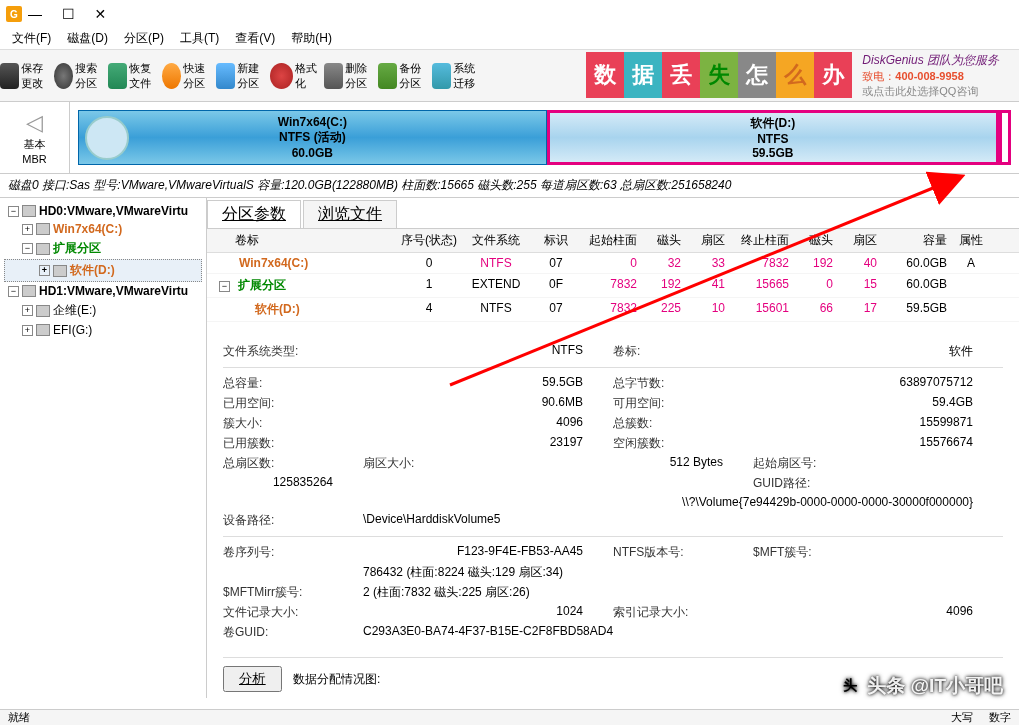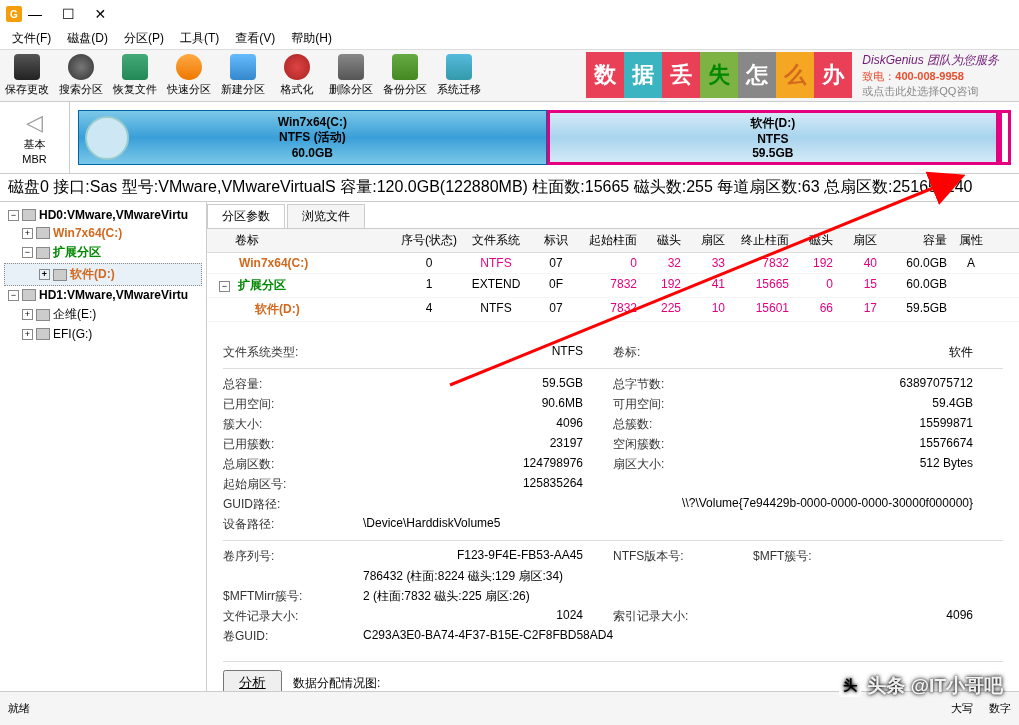--- a/index.html
+++ b/index.html
@@ -8,21 +8,21 @@
 .titlebar { height: 28px; display: flex; align-items: center; padding: 0 6px; background: #fff; }
 .titlebar .icon { width: 16px; height: 16px; background: #f59e0b; border-radius: 2px; margin-right: 6px; display: flex; align-items: center; justify-content: center; color: #fff; font-size: 10px; font-weight: bold; }
 .titlebar .title { flex: 1; }
 .win-btns { display: flex; gap: 20px; padding-right: 10px; }
 .win-btns span { font-size: 14px; cursor: default; }
 
 .menubar { height: 22px; display: flex; gap: 8px; padding: 0 8px; align-items: center; border-bottom: 1px solid #ddd; }
 .menubar span { padding: 2px 4px; }
 
 .toolbar { height: 52px; display: flex; align-items: center; background: #f5f5f5; border-bottom: 1px solid #ccc; position: relative; overflow: hidden; }
-.tool-btn { width: 54px; height: 50px; display: flex; flex-direction: column; align-items: center; justify-content: center; gap: 2px; font-size: 11px; }
+.tool-btn { width: 54px; height: 50px; display: flex; flex-direction: row; align-items: center; justify-content: center; gap: 2px; font-size: 11px; }
 .tool-icon { width: 26px; height: 26px; border-radius: 4px; }
 .tool-icon.save { background: linear-gradient(#555,#222); }
 .tool-icon.search { background: radial-gradient(#777,#333); border-radius: 50%; }
 .tool-icon.recover { background: linear-gradient(#4a7,#285); }
 .tool-icon.quick { background: linear-gradient(#fa4,#e70); border-radius: 50%; }
 .tool-icon.new { background: linear-gradient(#6bf,#38c); }
 .tool-icon.format { background: radial-gradient(#d44,#a22); border-radius: 50%; }
 .tool-icon.delete { background: linear-gradient(#888,#555); }
 .tool-icon.backup { background: linear-gradient(#6a4,#482); }
 .tool-icon.migrate { background: linear-gradient(#5bd,#39a); }
@@ -41,35 +41,35 @@
 .nav-arrow { width: 70px; display: flex; flex-direction: column; align-items: center; justify-content: center; font-size: 11px; gap: 1px; border-right: 1px solid #ccc; }
 .nav-arrow .arrow { font-size: 22px; color: #999; }
 .diskmap { flex: 1; display: flex; padding: 8px; gap: 0; }
 .part { border: 1px solid #06a; display: flex; flex-direction: column; align-items: center; justify-content: center; font-size: 12px; font-weight: bold; }
 .part.c { flex: 460; background: linear-gradient(#7bc8e8,#3a9fd8,#7bc8e8); position: relative; }
 .part.c::before { content:""; position:absolute; left:6px; top:50%; transform:translateY(-50%); width:40px; height:40px; background:#cde7f4; border-radius:50%; border:2px solid #9cc; }
 .part.d { flex: 440; background: linear-gradient(#d4eaf7,#a8d4ee,#d4eaf7); border: 3px solid #e4007f; }
 .part.g { height: 100%; border: 3px solid #e4007f; padding:2px; display:flex;}
 .part.g>div{height:100%;}
 
-.infobar { padding: 3px 8px; font-size: 16px; border-bottom: 1px solid #ccc; }
+.infobar { padding: 3px 8px; font-size: 12px; border-bottom: 1px solid #ccc; font-style: italic; }
 
 .main { display: flex; height: 500px; }
 .tree { width: 228px; border-right: 1px solid #ccc; padding: 4px; overflow: auto; }
 .tree-node { padding: 2px 2px 2px 4px; display: flex; align-items: center; gap: 3px; white-space: nowrap; }
 .tree-node.l1 { padding-left: 18px; } .tree-node.l2 { padding-left: 34px; }
 .tree-node .exp { width: 11px; height: 11px; border: 1px solid #888; display: inline-flex; align-items: center; justify-content: center; font-size: 9px; line-height: 1; }
 .tree-node .disk-ic { width:14px; height:12px; background:#ccc; border:1px solid #888; }
 .tree-node.selected { font-weight: bold; }
 .orange { color: #d2691e; font-weight: bold; }
 .green { color: #008800; font-weight: bold; }
 
 .content { flex: 1; display: flex; flex-direction: column; }
 .tabs { display: flex; border-bottom: 1px solid #ccc; padding-top: 2px; }
-.tab { padding: 3px 14px; border: 1px solid #ccc; border-bottom: none; margin-right: 2px; background: #f5f5f5; font-size: 12px; }
+.tab { padding: 3px 14px; border: 1px solid #ccc; border-bottom: none; margin-right: 2px; background: #f5f5f5; font-size: 16px; text-decoration: underline; }
 .tab.active { background: #fff; }
 
 .grid { font-size: 12px; }
 .grid-head { display: flex; background: #f5f5f5; border-bottom: 1px solid #ddd; }
 .grid-head > div, .grid-row > div { padding: 3px 4px; text-align: right; }
 .grid-head > div:first-child, .grid-row > div:first-child { text-align: left; }
 .grid-row { display: flex; border-bottom: 1px solid #f5f5f5; }
 .col-name { width: 190px; text-align:left !important; padding-left: 28px !important; }
 .col-seq { width: 64px; text-align:center !important; } .col-fs { width: 70px; text-align:center !important;} .col-flag { width: 50px; text-align:center !important;}
 .col-scyl { width: 60px; } .col-shd { width: 44px; } .col-ssec { width: 44px; }
@@ -78,21 +78,21 @@
 .red-txt { color: #e4007f; }
 
 .detail { padding: 10px 16px; font-size: 12px; display: grid; grid-template-columns: 140px 250px 140px 250px; row-gap: 3px; position:relative; }
 .detail .lbl { color: #333; } .detail .val { color: #000; text-align: right; padding-right: 30px; }
 .blue { color: #0044cc; }
 .detail hr { grid-column: 1/5; border:none; border-top:1px solid #ddd; margin:4px 0; }
 
 .analysis { padding: 6px 16px; }
 .analysis button { padding: 2px 14px; margin-right: 8px; text-decoration: underline; }
 
-.statusbar { position: absolute; bottom: 0; left: 0; right: 0; height: 34px; border-top: 1px solid #ccc; display: flex; align-items: center; padding: 0 8px; font-size: 11px; background: #f5f5f5; }
+.statusbar { position: absolute; bottom: 0; left: 0; right: 0; height: 16px; border-top: 1px solid #ccc; display: flex; align-items: center; padding: 0 8px; font-size: 11px; background: #f5f5f5; }
 .statusbar .right { margin-left: auto; display: flex; gap: 16px; }
 
 .watermark { position: absolute; right: 16px; bottom: 26px; color: rgba(255,255,255,.92); font-size: 19px; font-weight: 600; text-shadow: 0 0 5px rgba(0,0,0,.8), 0 0 3px rgba(0,0,0,.9); display:flex; align-items:center; gap:6px;}
 .watermark .tt-icon{width:22px;height:22px;background:#fff;border-radius:4px;color:#000;font-size:14px;display:flex;align-items:center;justify-content:center;font-weight:bold;}
 
 .red-arrow { position: absolute; pointer-events:none; }
 </style>
 </head>
 <body>
 
@@ -317,21 +317,20 @@
         <div class="val blue">59.4GB</div>
       <div class="lbl">簇大小:</div>
         <div class="val blue">4096</div>
       <div class="lbl">总簇数:</div>
         <div class="val blue">15599871</div>
       <div class="lbl">已用簇数:</div>
         <div class="val blue">23197</div>
       <div class="lbl">空闲簇数:</div>
         <div class="val blue">15576674</div>
       <div class="lbl">总扇区数:</div>
-        <div class="val blue">124798976</div>
       <div class="lbl">扇区大小:</div>
         <div class="val blue">512 Bytes</div>
       <div class="lbl">起始扇区号:</div>
         <div class="val blue">125835264</div>
       <div></div>
         <div></div>
       <div class="lbl">GUID路径:</div>
         <div class="val blue" style="grid-column:2/5;text-align:right;">\\?\Volume{7e94429b-0000-0000-0000-30000f000000}</div>
       <div class="lbl">设备路径:</div>
         <div class="val blue" style="grid-column:2/5;text-align:left;">\Device\HarddiskVolume5</div>

